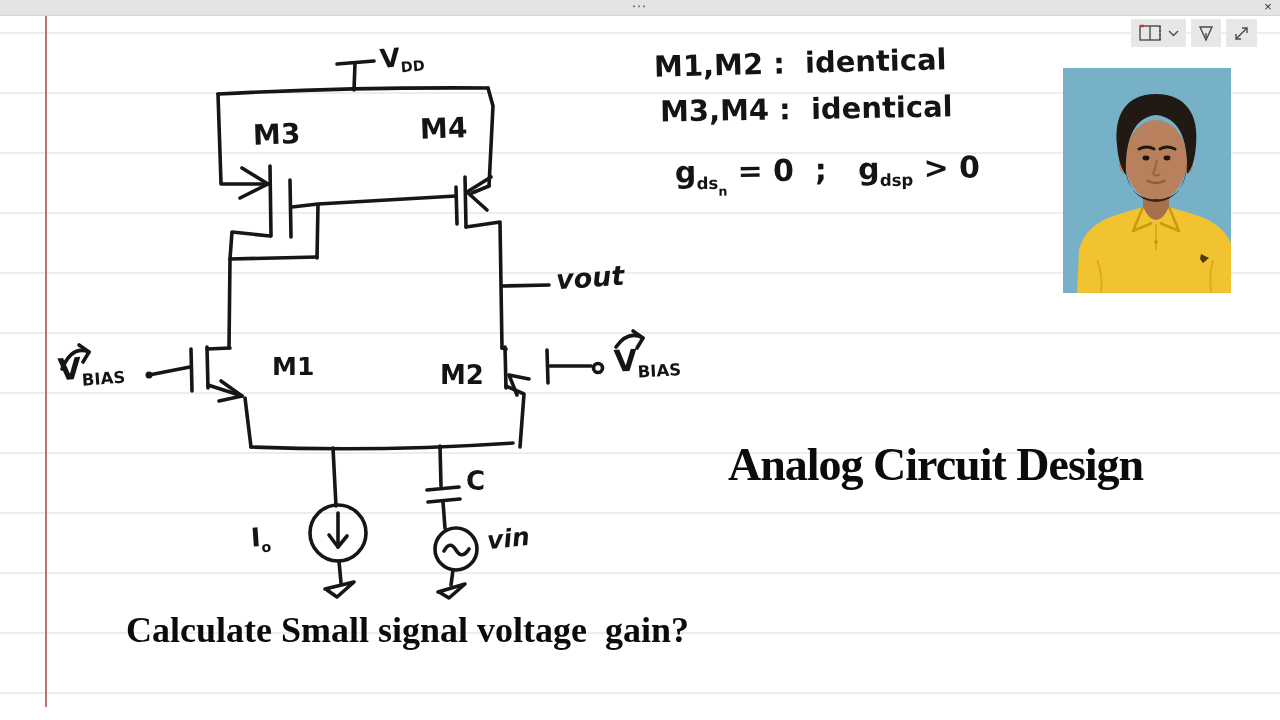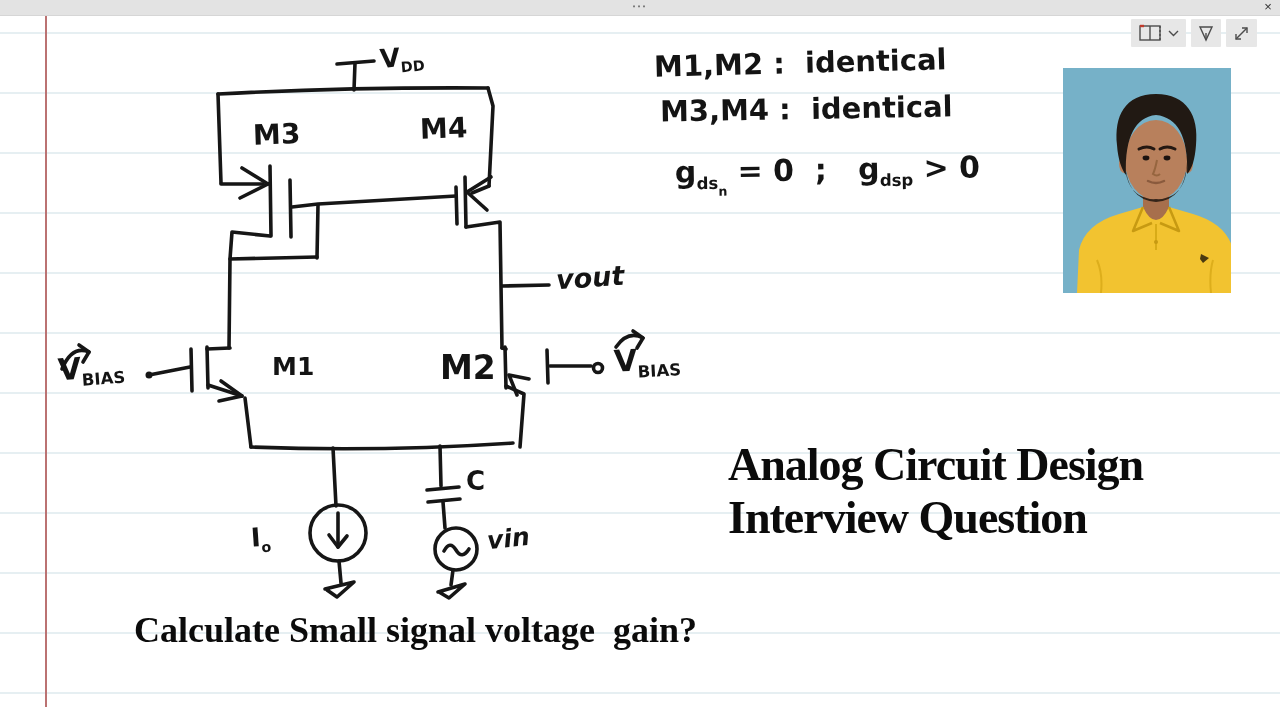--- a/index.html
+++ b/index.html
@@ -37,21 +37,21 @@
   .hw{position:absolute;font-family:"DejaVu Sans",sans-serif;font-weight:600;
       color:#141414;white-space:pre;}
   .hw sub{font-size:55%;font-weight:600;letter-spacing:0;}
   .hw .sub2{font-size:42%;vertical-align:-1.1em;}
 
   
   .serif-head{position:absolute;left:728px;top:438px;font-family:"Liberation Serif",serif;
       font-weight:700;font-size:46px;line-height:53px;color:#0b0b0b;letter-spacing:-1px;
       white-space:pre;}
   .question{position:absolute;left:126px;top:609px;font-family:"Liberation Serif",serif;
-      font-weight:700;font-size:36px;color:#0b0b0b;white-space:pre;margin-left:8px;}
+      font-weight:700;font-size:36px;color:#0b0b0b;white-space:pre;}
 
   
   .photo{position:absolute;left:1063px;top:68px;width:168px;height:225px;overflow:hidden;}
 </style>
 </head>
 <body>
 
 <div class="stage">
 
   <div class="paper"></div>
@@ -162,34 +162,34 @@
 
   <div class="hw" style="left:253px;top:118px;font-size:28px;transform:rotate(-2deg);">M3</div>
   <div class="hw" style="left:420px;top:112px;font-size:28px;transform:rotate(-2deg);">M4</div>
 
   <div class="hw" style="left:556px;top:262px;font-size:27px;font-style:italic;transform:rotate(-4deg);">vout</div>
 
   <div class="hw" style="left:58px;top:350px;font-size:30px;transform:rotate(-4deg);"><span>V</span><sub>BIAS</sub></div>
   <div class="hw" style="left:614px;top:342px;font-size:30px;transform:rotate(-3deg);"><span>V</span><sub>BIAS</sub></div>
 
   <div class="hw" style="left:272px;top:352px;font-size:25px;">M1</div>
-  <div class="hw" style="left:440px;top:348px;font-size:33px;">M2</div>
+  <div class="hw" style="left:440px;top:360px;font-size:26px;">M2</div>
 
   <div class="hw" style="left:251px;top:522px;font-size:26px;transform:rotate(-4deg);"><span>I</span><sub>o</sub></div>
 
   <div class="hw" style="left:466px;top:466px;font-size:26px;">C</div>
 
   <div class="hw" style="left:487px;top:524px;font-size:25px;font-style:italic;transform:rotate(-6deg);">vin</div>
 
   <div class="hw" style="left:654px;top:46px;font-size:29px;transform:rotate(-1.5deg);">M1,M2 :  identical</div>
   <div class="hw" style="left:660px;top:92px;font-size:29px;transform:rotate(-1deg);">M3,M4 :  identical</div>
 
   <div class="hw" style="left:675px;top:152px;font-size:30px;transform:rotate(-1deg);"><span>g</span><sub>ds</sub><sub class="sub2">n</sub><span> = 0  ;   </span><span>g</span><sub>dsp</sub><span> &gt; 0</span></div>
 
-  <div class="serif-head"><span>Analog Circuit Design</span><br><span>Interview Question</span></div>
+  <div class="serif-head"><span>Analog Circuit Design</span><br></div>
 
   <div class="question">Calculate Small signal voltage  gain?</div>
 
   <div class="photo">
     <svg width="168" height="225" viewBox="0 0 168 225">
       <rect x="0" y="0" width="168" height="225" fill="var(--photo_bg,#76b1c8)"></rect>
 
       <rect x="80" y="124" width="26" height="28" rx="6" fill="#a76f4c"></rect>
 
       <path d="M14 225 L16 182 Q22 156 56 146 L80 139 Q86 152 93 152 Q100 152 106 139 L130 146 Q164 156 170 182 L170 225 Z" fill="var(--shirt,#f2c330)"></path>

